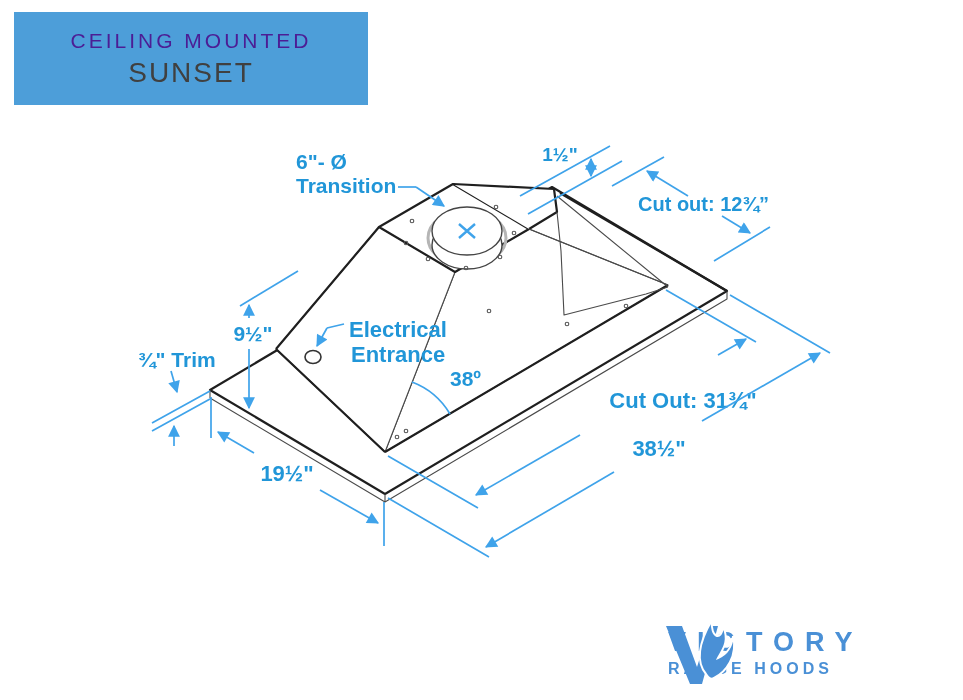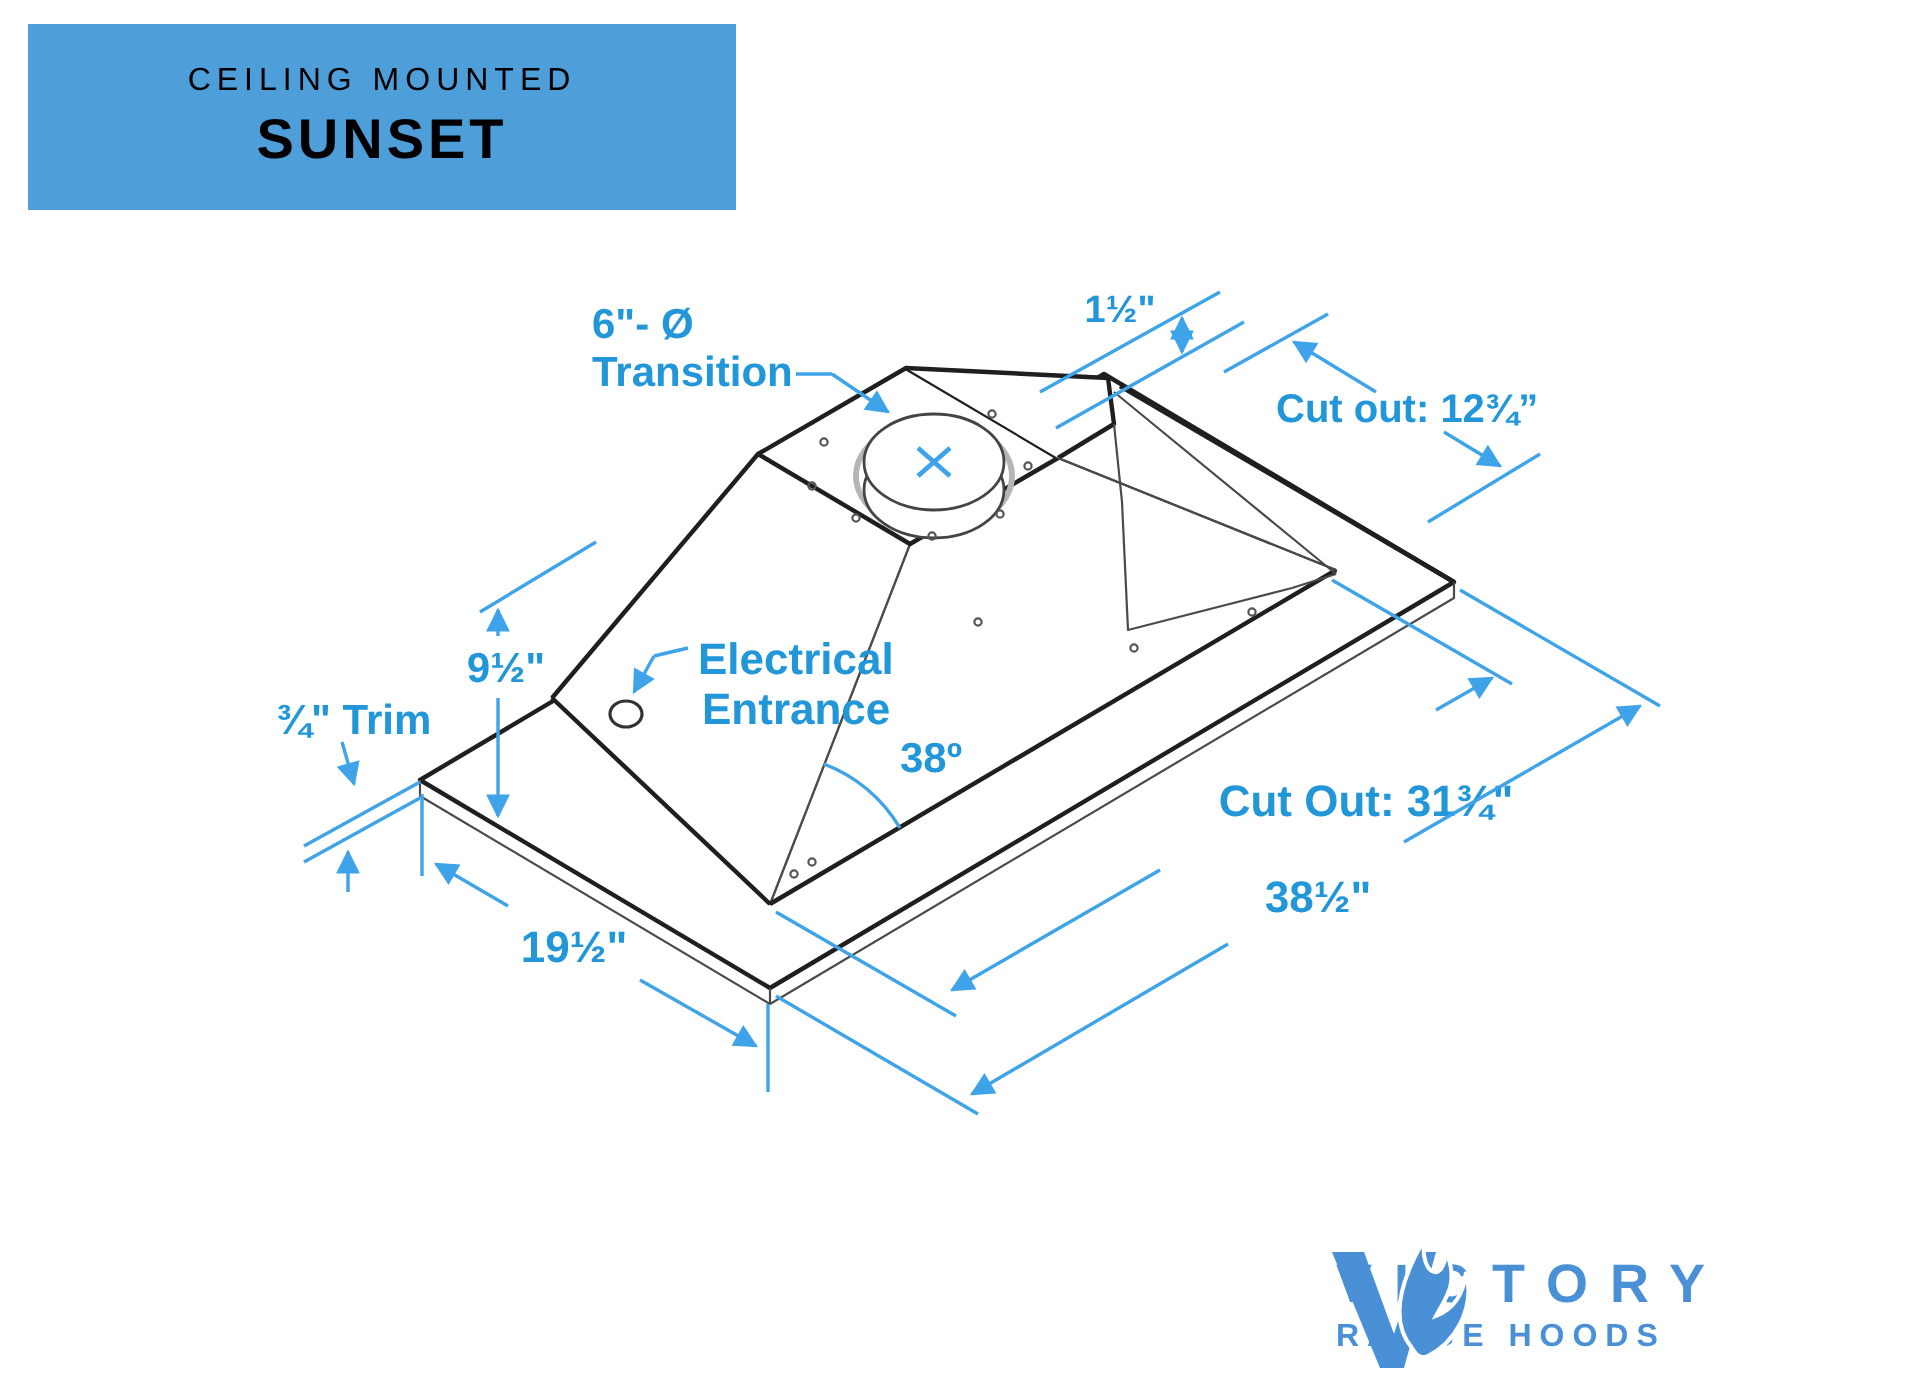--- a/index.html
+++ b/index.html
@@ -1,22 +1,22 @@
 <!DOCTYPE html>
 <html><head>
 <meta charset="utf-8">
 <style>
   html,body{margin:0;padding:0;background:#ffffff;}
   body{width:963px;height:700px;position:relative;overflow:hidden;
        font-family:"Liberation Sans",sans-serif;}
   .header-box{position:absolute;left:14px;top:12px;width:354px;height:93px;
        background:#4d9ed9;display:flex;flex-direction:column;align-items:center;
        justify-content:center;gap:4px;}
-  .header-category{color:#000000;font-size:16px;letter-spacing:3px;font-weight:400;}
-  .header-model{color:#000000;font-size:28px;font-weight:bold;letter-spacing:2px;}
+  .header-category{color:#4c1d95;font-size:21px;letter-spacing:3px;font-weight:400;}
+  .header-model{color:#404040;font-size:28px;font-weight:normal;letter-spacing:2px;}
   svg{position:absolute;left:0;top:0;}
   .dim-text{fill:#2196d8;font-weight:bold;font-family:"Liberation Sans",sans-serif;}
   .dim-line{stroke:#3fa3ea;stroke-width:1.7;fill:none;}
   .edge-heavy{stroke:#1f1f1f;stroke-width:2.2;fill:none;stroke-linejoin:round;}
   .edge-thin{stroke:#4a4a4a;stroke-width:1.1;fill:none;stroke-linejoin:round;}
   .face{fill:#ffffff;}
   .logo-wrap{position:absolute;left:660px;top:612px;width:292px;height:80px;
        display:flex;align-items:center;}
   .logo-text{display:flex;flex-direction:column;margin-left:8px;}
   .logo-brand{color:#4a90d6;font-size:27px;font-weight:bold;letter-spacing:11px;}

